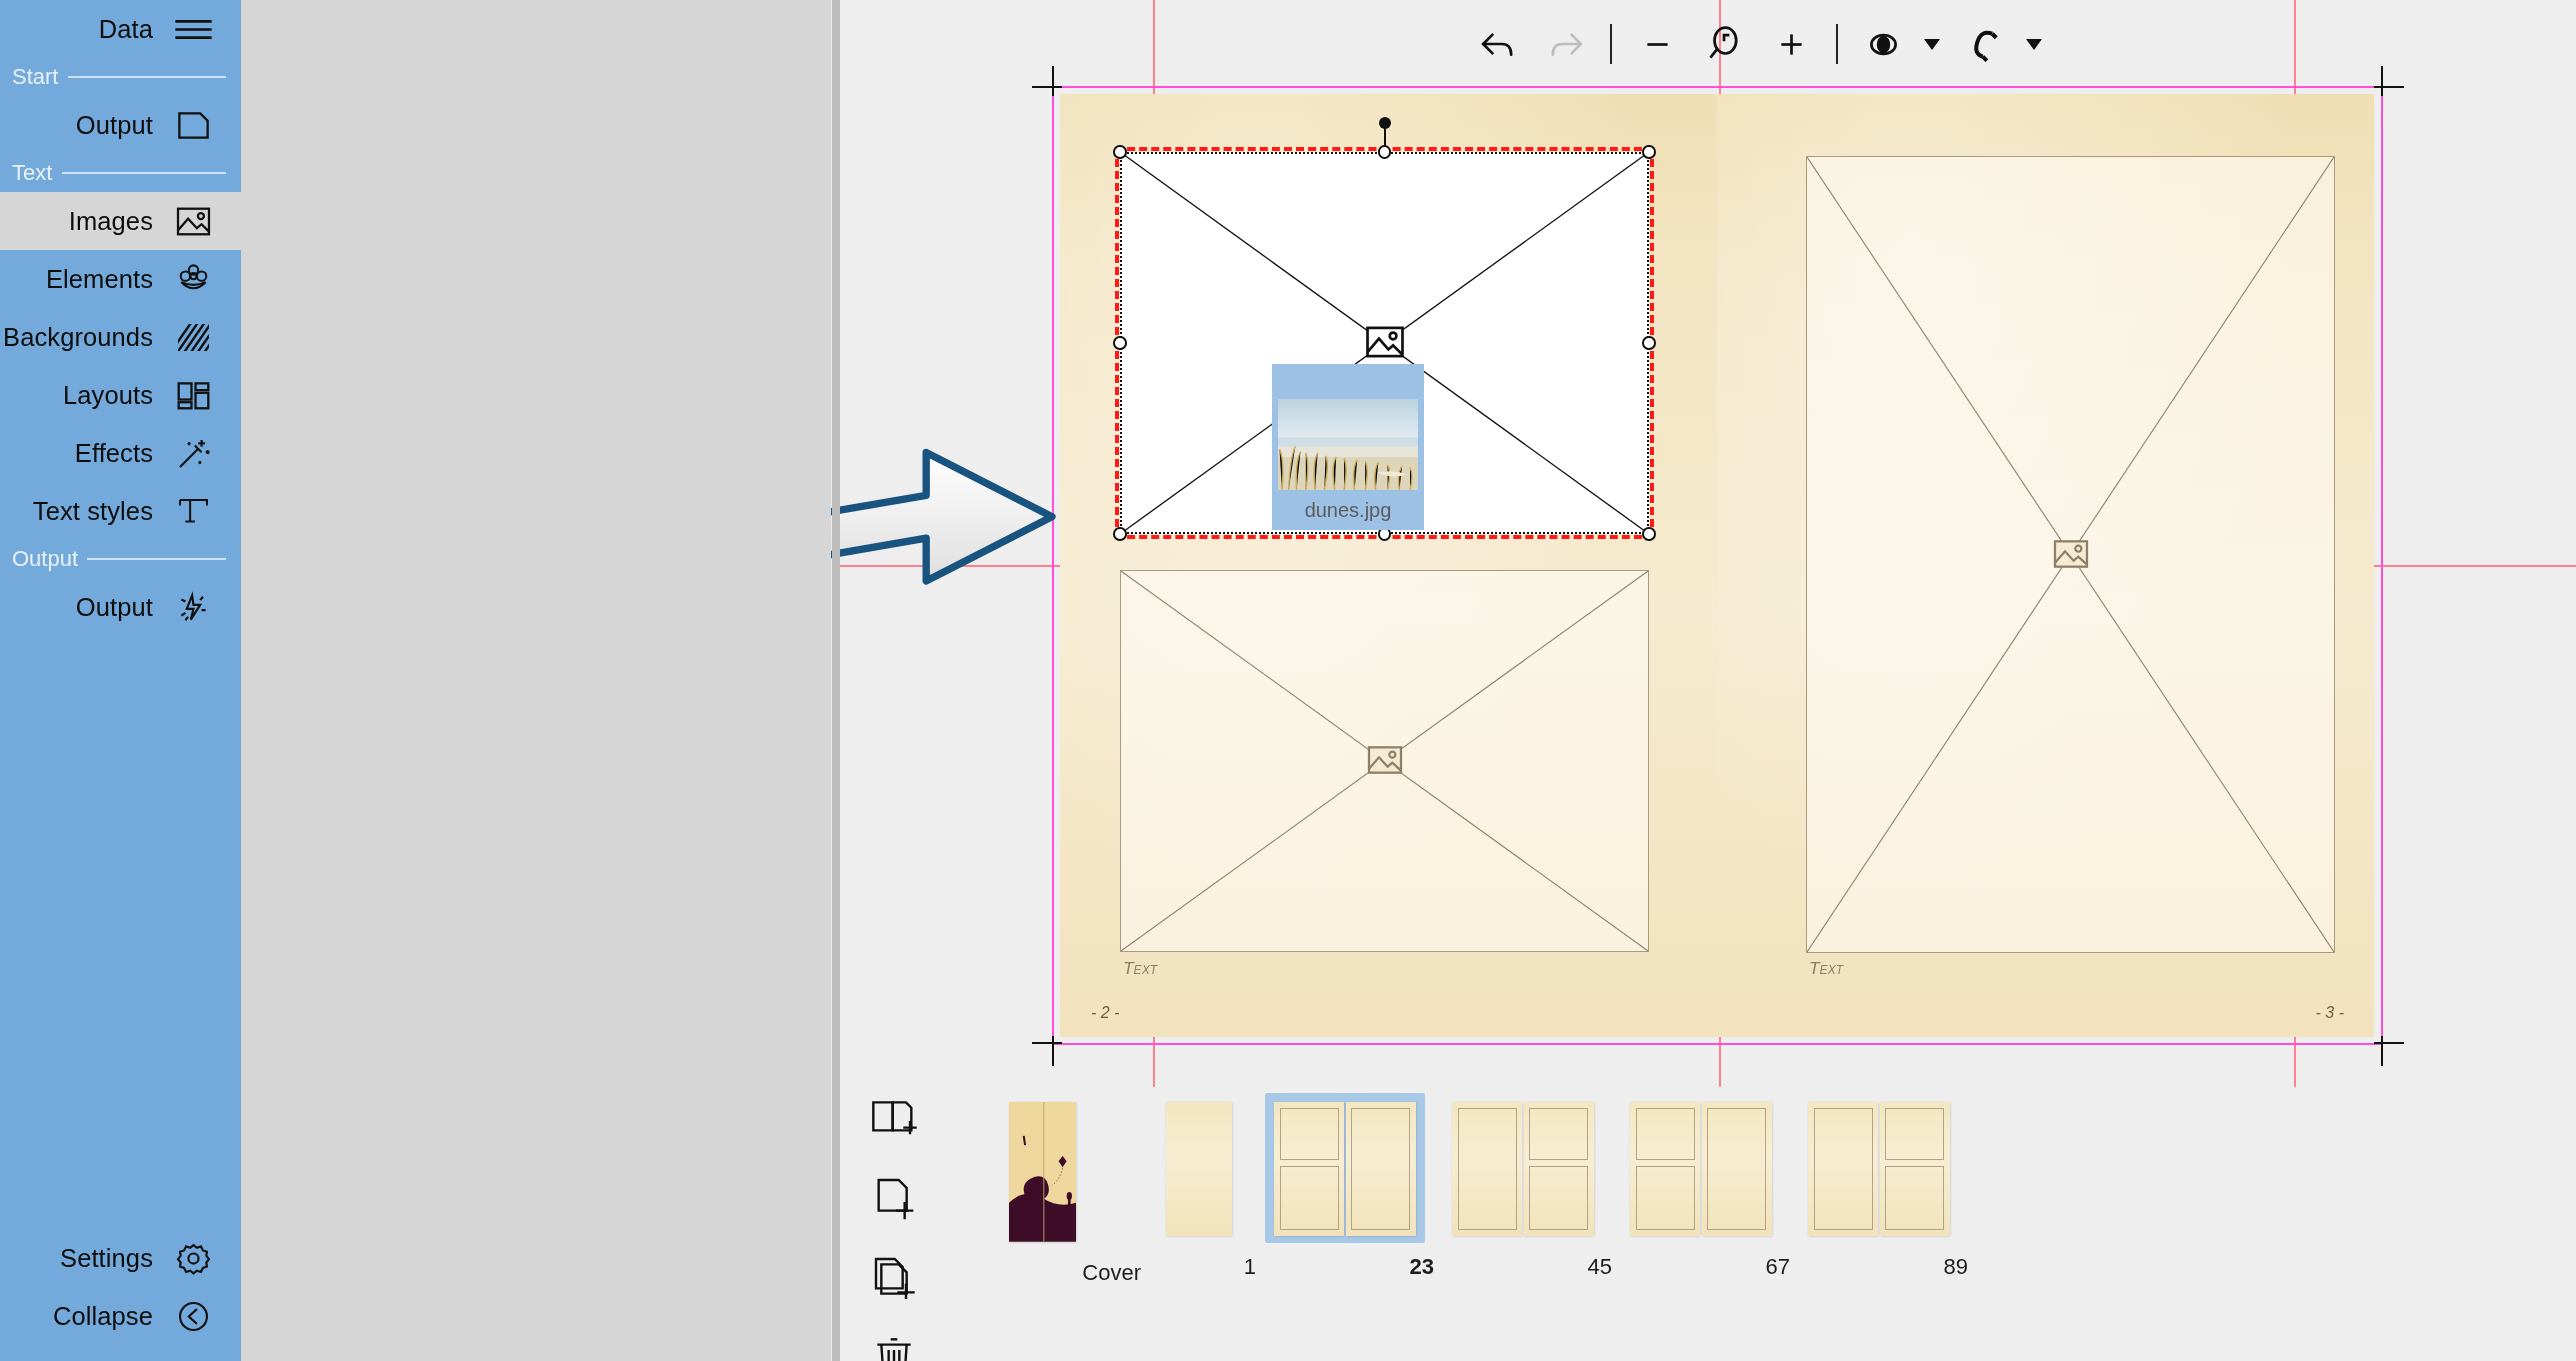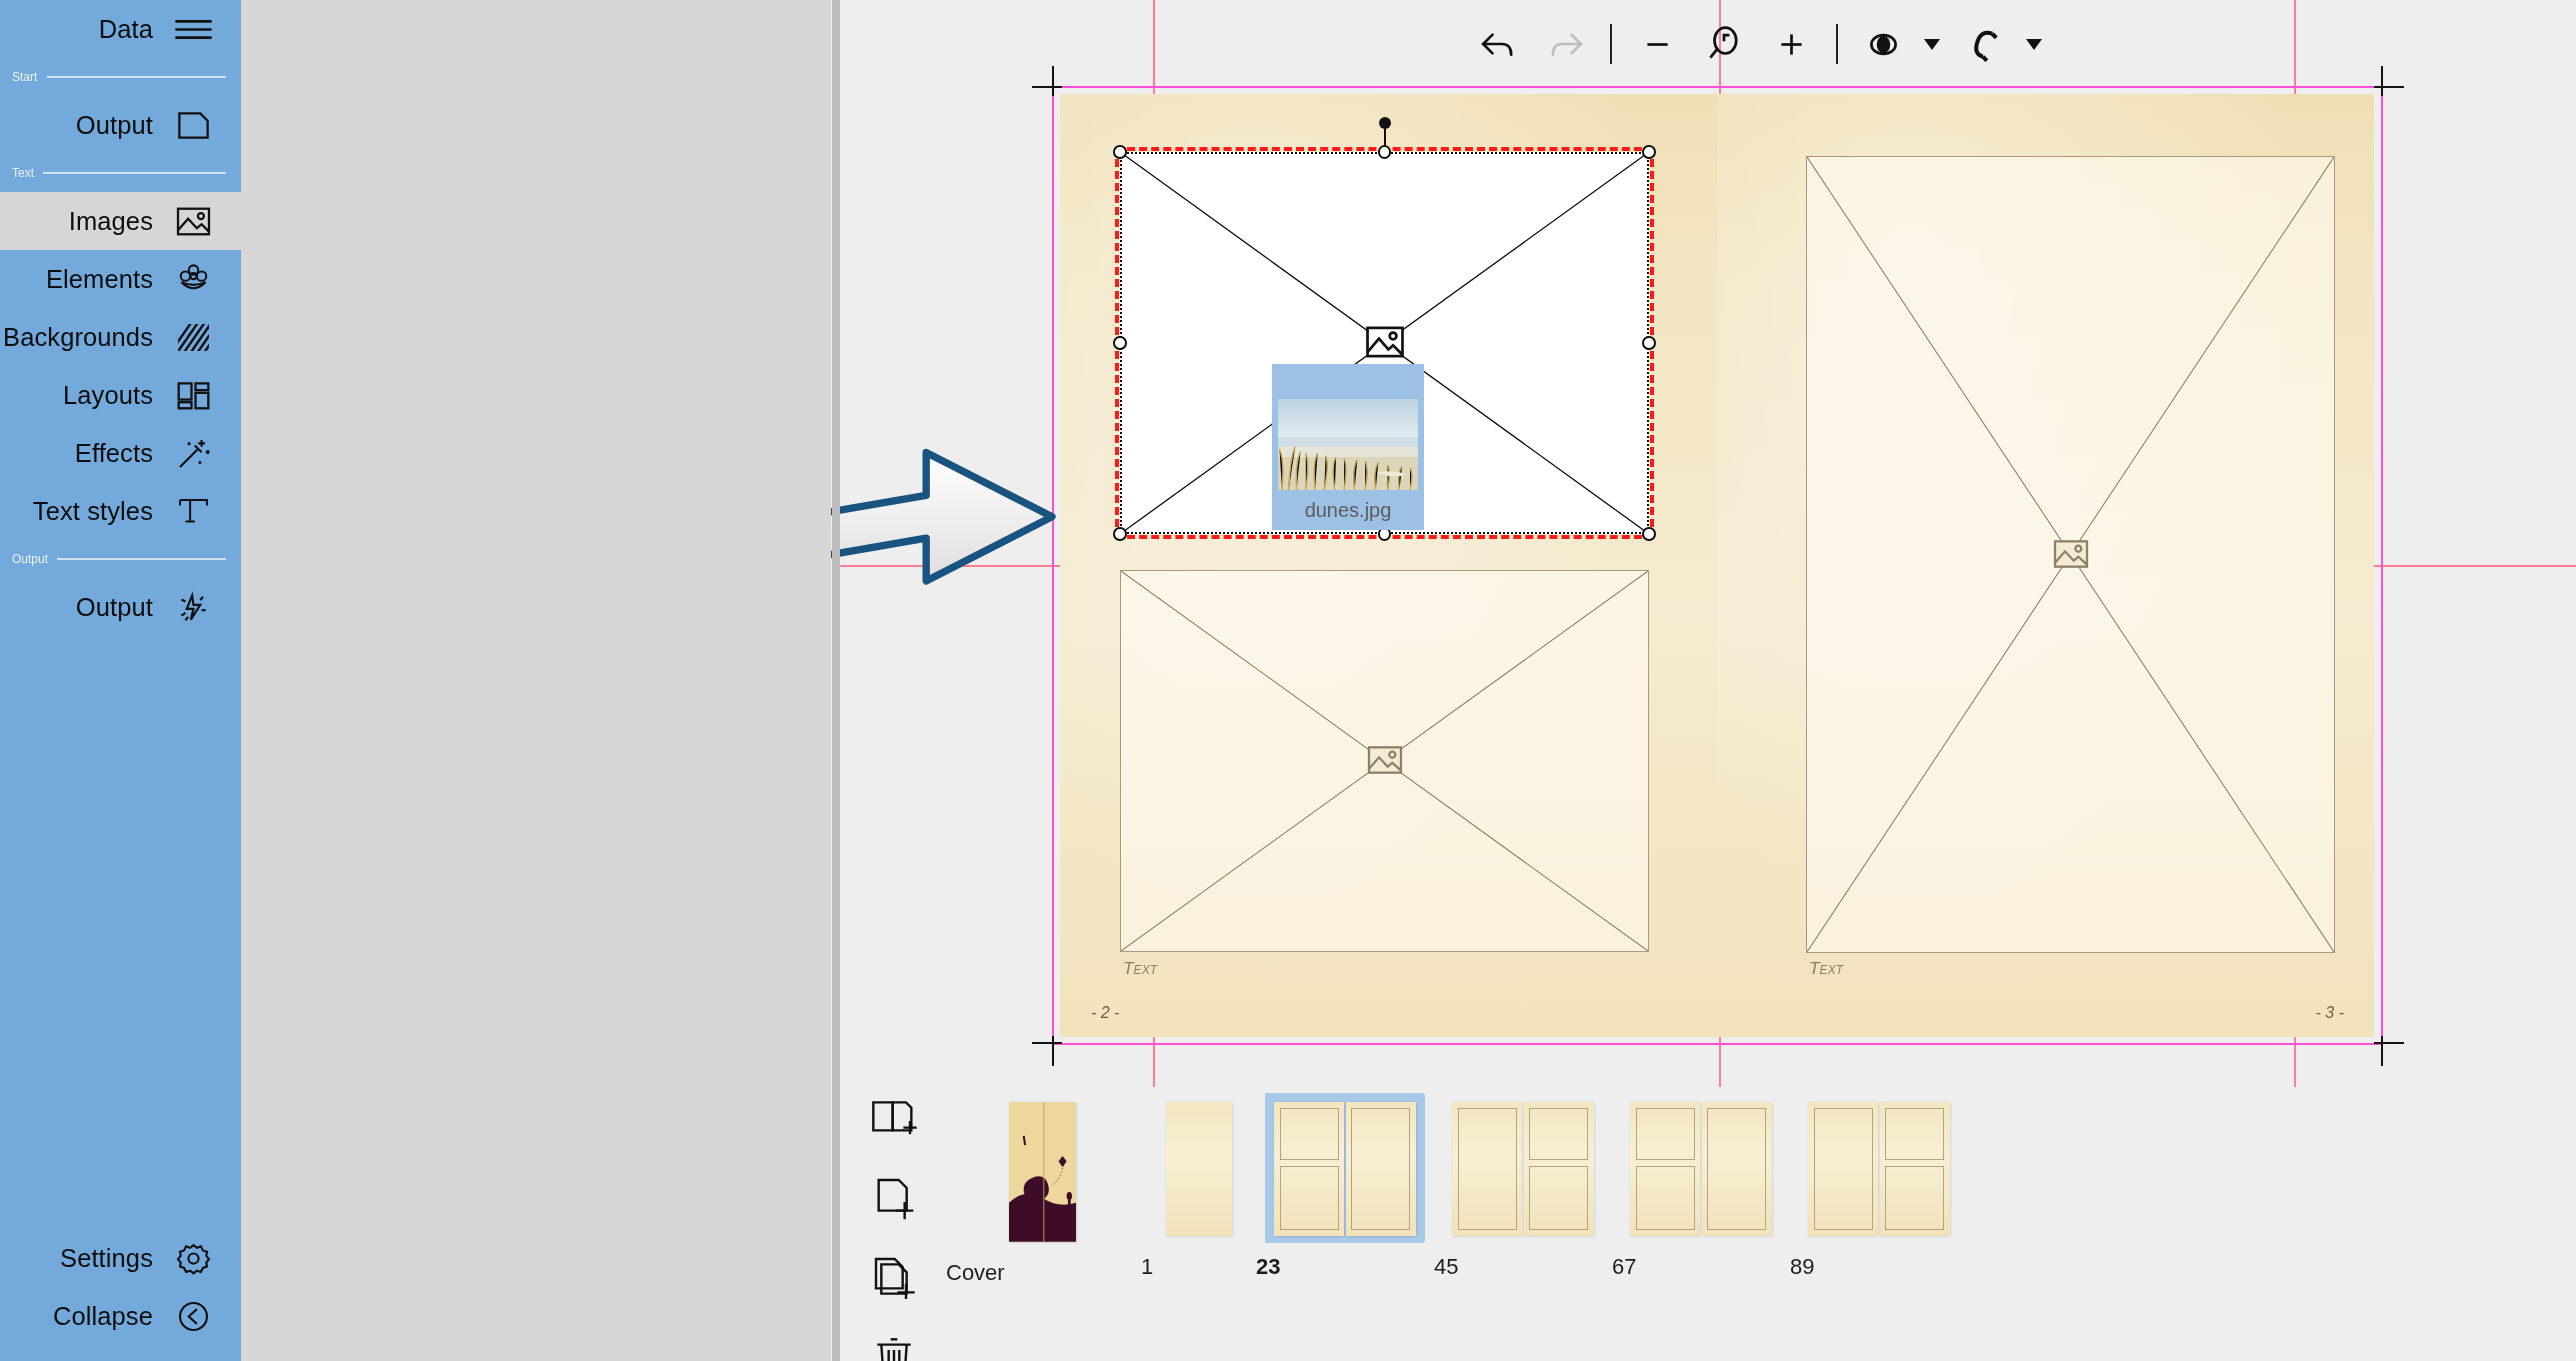--- a/index.html
+++ b/index.html
@@ -18,21 +18,21 @@
   .sb-row{
     display:flex; align-items:center; justify-content:flex-end;
     gap:19px; padding:0 27px 0 0; height:58px; cursor:pointer;
   }
   .sb-row .sb-label{ font-size:25.5px; color:#0d0d0d; letter-spacing:0.1px; }
   .sb-row .sb-ico{ width:42px; height:42px; display:flex; align-items:center; justify-content:center; }
   .sb-row.active{ background:#d6d6d6; }
   .sb-sep{
     display:flex; align-items:center; gap:9.4px; height:38px; padding-left:12px; padding-right:14.8px;
   }
-  .sb-sep .sb-sep-label{ font-size:12px; color:#e9f1f8; white-space:nowrap; }
+  .sb-sep .sb-sep-label{ font-size:22px; color:#e9f1f8; white-space:nowrap; }
   .sb-sep .sb-sep-line{ flex:1; height:1.3px; background:#cfe1f2; }
   #sb-bottom{ position:absolute; bottom:16px; left:0; right:0; }
   svg.ic{ display:block; }
 
   
   #leftpanel{
     position:absolute; left:241px; top:0; width:590px; height:1361px;
     background:#d6d6d6; z-index:30;
   }
   #panel-divider{
@@ -206,21 +206,21 @@
   .spreaditem{ position:relative; display:flex; flex-direction:column; align-items:center; cursor:pointer; }
   .spreadpages{ display:flex; align-items:flex-end; gap:1.3px; padding:9.4px 9.4px 6.7px 9.4px; border-radius:2px; }
   .spreaditem.selected .spreadpages{ background:#a8c8e8; }
   .spreaditem.selected .labels{ font-weight:bold; }
   .miniPage{
     background:linear-gradient(180deg,#f3e6c0,#f7eed2 40%,#f1e2ba);
     box-shadow:0.7px 1.3px 2.7px rgba(0,0,0,.22);
     position:relative;
   }
   .miniSlot{ position:absolute; border:0.7px solid #b5a285; }
-  .labels{ display:flex; justify-content:flex-start; width:100%; margin-top:10.7px; font-size:22px; color:#1d1d1d; }
+  .labels{ display:flex; justify-content:flex-end; width:100%; margin-top:10.7px; font-size:22px; color:#1d1d1d; }
   .cover-art{ position:relative; overflow:hidden; }
 </style>
 </head>
 <body>
 
 <div id="sidebar">
 
   <div class="sb-row">
     <span class="sb-label">Data</span>
     <span class="sb-ico">

